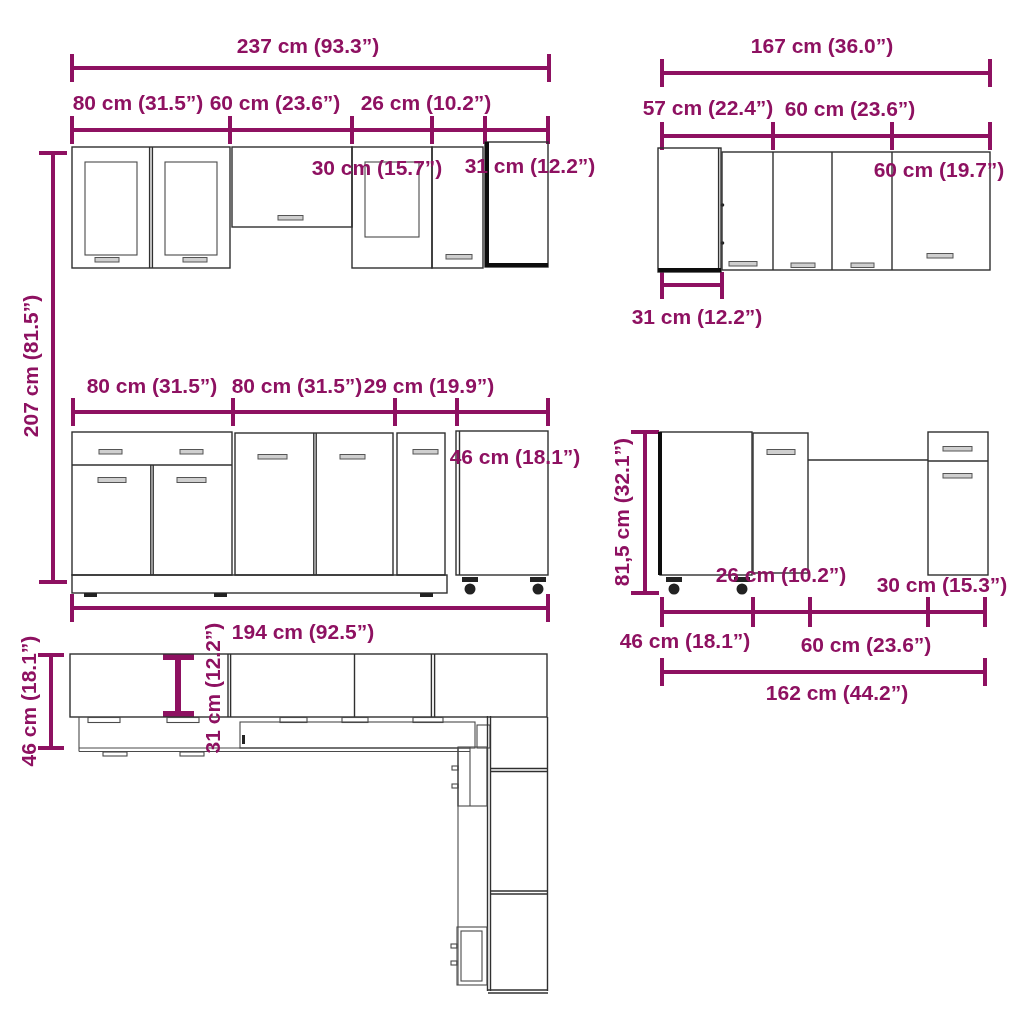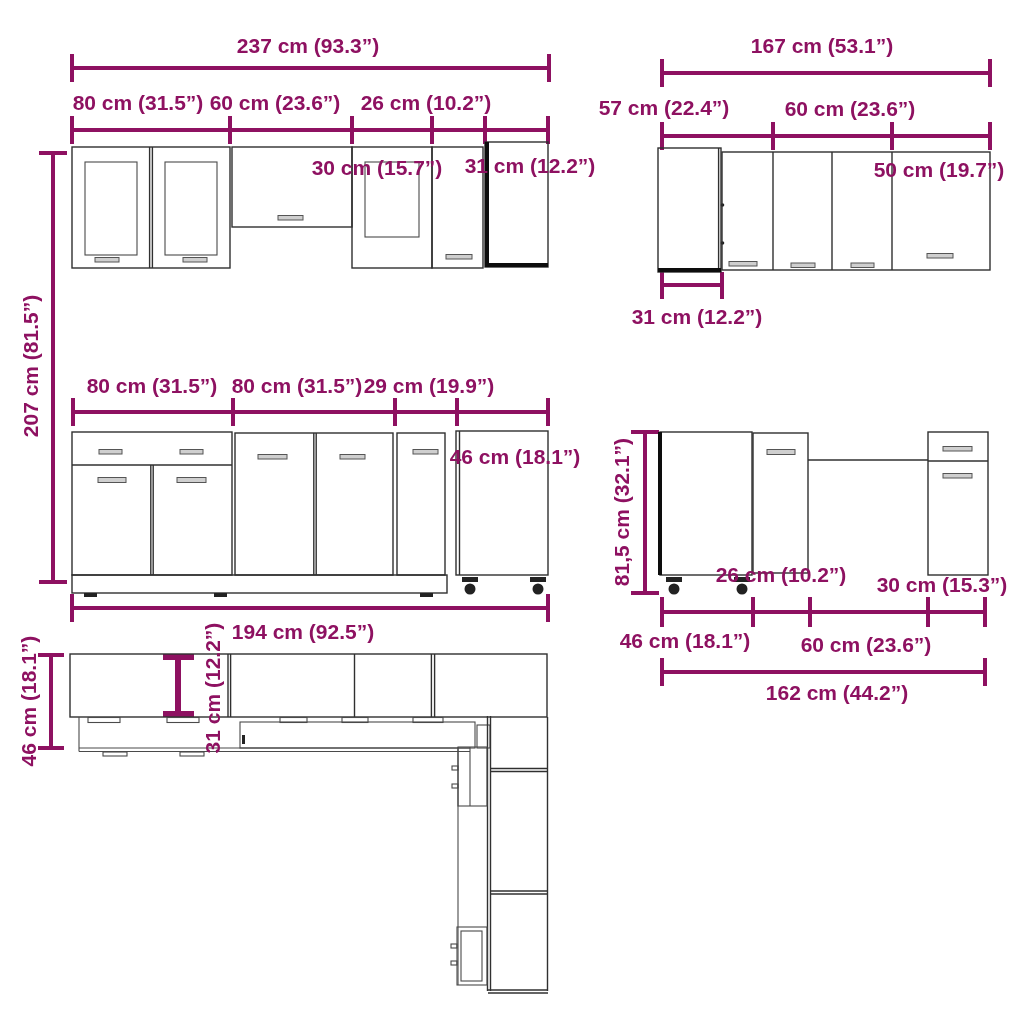--- a/index.html
+++ b/index.html
@@ -248,24 +248,24 @@
     </g>
   </svg>
 
   <div class="lbl" style="left:308px;top:45px">237 cm (93.3”)</div>
   <div class="lbl" style="left:138px;top:102px">80 cm (31.5”)</div>
   <div class="lbl" style="left:275px;top:102px">60 cm (23.6”)</div>
   <div class="lbl" style="left:426px;top:102px">26 cm (10.2”)</div>
   <div class="lbl" style="left:377px;top:167px">30 cm (15.7”)</div>
   <div class="lbl" style="left:530px;top:165px">31 cm (12.2”)</div>
 
-  <div class="lbl" style="left:822px;top:45px">167 cm (53.1”)</div>
-  <div class="lbl" style="left:664px;top:107px">57 cm (22.4”)</div>
+  <div class="lbl" style="left:822px;top:45px">167 cm (36.0”)</div>
+  <div class="lbl" style="left:708px;top:107px">57 cm (22.4”)</div>
   <div class="lbl" style="left:850px;top:108px">60 cm (23.6”)</div>
-  <div class="lbl" style="left:939px;top:169px">50 cm (19.7”)</div>
+  <div class="lbl" style="left:939px;top:169px">60 cm (19.7”)</div>
   <div class="lbl" style="left:697px;top:316px">31 cm (12.2”)</div>
 
   <div class="lbl v" style="left:30px;top:366px">207 cm (81.5”)</div>
   <div class="lbl" style="left:152px;top:385px">80 cm (31.5”)</div>
   <div class="lbl" style="left:297px;top:385px">80 cm (31.5”)</div>
   <div class="lbl" style="left:429px;top:385px">29 cm (19.9”)</div>
   <div class="lbl" style="left:515px;top:456px">46 cm (18.1”)</div>
   <div class="lbl" style="left:303px;top:631px">194 cm (92.5”)</div>
 
   <div class="lbl v" style="left:621px;top:512px">81,5 cm (32.1”)</div>

